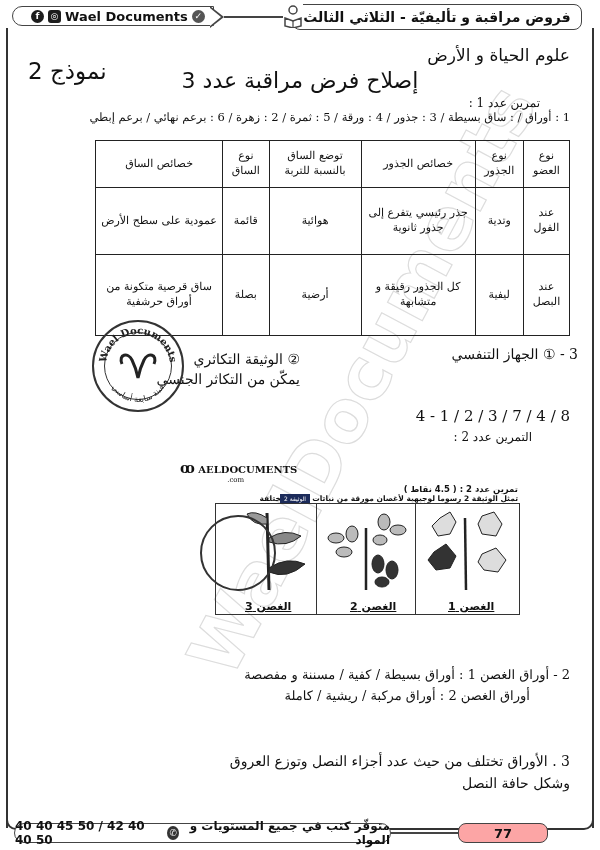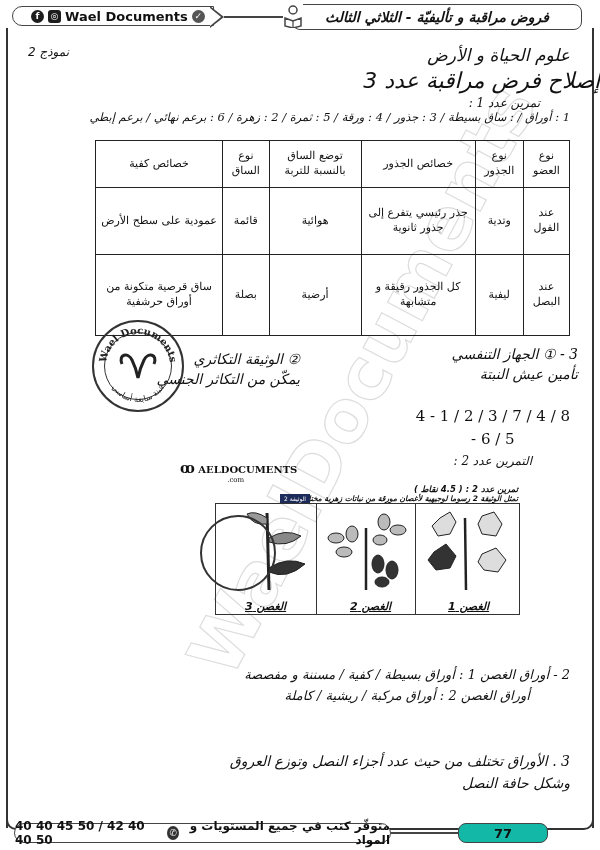--- a/index.html
+++ b/index.html
@@ -1,37 +1,37 @@
 <!DOCTYPE html>
 <html><head>
 <meta charset="utf-8">
 <style>
   html,body{margin:0;padding:0;background:#ffffff;}
   body{width:600px;height:850px;position:relative;overflow:hidden;font-family:"DejaVu Sans",sans-serif;color:#111;}
   .abs{position:absolute;}
   .hand{font-family:"DejaVu Serif",serif;}
-  .rtl{direction:rtl;font-style:italic;}
+  .rtl{direction:rtl;}
 
   
   .hdr-pill-left{left:12px;top:6px;width:202px;height:20px;border:1.5px solid #444;border-radius:12px 0 0 12px;
     display:flex;align-items:center;gap:4px;padding-left:18px;box-sizing:border-box;font-weight:bold;font-size:13px;background:#fff;}
   .hdr-arrow{left:210px;top:6px;width:0;height:0;border-top:11px solid transparent;border-bottom:11px solid transparent;border-left:14px solid #444;}
   .hdr-arrow-inner{left:210px;top:8px;width:0;height:0;border-top:9px solid transparent;border-bottom:9px solid transparent;border-left:11px solid #fff;}
   .hdr-line{left:224px;top:16px;width:60px;height:1.5px;background:#444;}
   .hdr-pill-right{left:292px;top:4px;width:290px;height:26px;border:1.5px solid #444;border-radius:8px;
     display:flex;align-items:center;justify-content:center;font-weight:bold;font-size:14px;box-sizing:border-box;background:#fff;}
   .reader-icon{left:283px;top:4px;width:20px;height:24px;background:#fff;}
   .frame{left:6px;top:28px;width:588px;height:800px;border-left:2px solid #333;border-right:2px solid #333;box-sizing:border-box;}
 
   .icon-circle{width:13px;height:13px;border-radius:50%;display:inline-flex;align-items:center;justify-content:center;font-size:9px;color:#fff;}
 
   
   .subject{right:30px;top:45px;font-size:17px;}
-  .model{left:28px;top:45px;font-size:12px;}
-  .main-title{left:0;width:600px;top:68px;font-size:22px;}
+  .model{left:28px;top:58px;font-size:23px;}
+  .main-title{left:0;width:600px;top:68px;text-align:center;font-size:22px;}
   .ex1-title{right:60px;top:96px;font-size:12px;}
   .ex1-line{right:30px;top:110px;font-size:11.5px;white-space:nowrap;}
 
   
   table.grid{position:absolute;left:95px;top:140px;width:475px;border-collapse:collapse;direction:rtl;font-family:"DejaVu Serif",serif;font-size:11px;}
   table.grid td, table.grid th{border:1.3px solid #222;text-align:center;vertical-align:middle;padding:2px 3px;font-weight:normal;line-height:1.35;}
   table.grid th{height:42px;}
   table.grid tr.r1 td{height:62px;}
   table.grid tr.r2 td{height:76px;}
 
@@ -55,21 +55,21 @@
   .fig-label{font-size:11px;font-weight:bold;text-decoration:underline;}
 
   .answers{right:30px;top:665px;font-size:13px;line-height:1.6;text-align:center;}
   .q5{right:30px;top:750px;font-size:14px;line-height:1.6;text-align:right;}
 
   
   .foot-pill{left:14px;top:823px;width:377px;height:20px;border:1.5px solid #444;border-radius:10px;box-sizing:border-box;
     display:flex;align-items:center;justify-content:center;gap:4px;font-weight:bold;font-size:12px;background:#fff;direction:rtl;}
   .foot-line{left:391px;top:832px;width:67px;height:1.5px;background:#444;}
   .foot-page{left:458px;top:823px;width:90px;height:20px;border:1.5px solid #444;border-radius:8px;box-sizing:border-box;
-    display:flex;align-items:center;justify-content:center;font-weight:bold;font-size:13px;background:#14b8a6;}
+    display:flex;align-items:center;justify-content:center;font-weight:bold;font-size:13px;background:#fca5a5;}
   .frame-bot{left:6px;top:820px;width:588px;height:10px;border-bottom:2px solid #333;border-left:2px solid #333;border-right:2px solid #333;border-radius:0 0 10px 10px;box-sizing:border-box;}
 
   .watermark{left:60px;top:380px;width:560px;font-size:72px;font-weight:bold;color:transparent;-webkit-text-stroke:1.2px #d4d4d4;transform:rotate(-62deg);transform-origin:center;white-space:nowrap;opacity:.8;}
 </style>
 </head>
 <body>
 
 <div class="abs watermark">WaelDocuments</div>
 
 <div class="abs frame"></div>
@@ -99,21 +99,21 @@
 <div class="abs ex1-line rtl hand">1 : أوراق /  : ساق بسيطة / 3 : جذور / 4 : ورقة / 5 : ثمرة / 2 : زهرة / 6 : برعم نهائي / برعم إبطي</div>
 
 <table class="grid">
   <tbody>
       <tr>
     <th>نوع العضو</th>
     <th>نوع الجذور</th>
     <th>خصائص الجذور</th>
     <th>توضع الساق بالنسبة للتربة</th>
     <th>نوع الساق</th>
-    <th>خصائص كفية</th>
+    <th>خصائص الساق</th>
   </tr>
   <tr class="r1">
     <td>عند الفول</td>
     <td>وتدية</td>
     <td>جذر رئيسي يتفرع إلى جذور ثانوية</td>
     <td>هوائية</td>
     <td>قائمة</td>
     <td>عمودية على سطح الأرض</td>
   </tr>
   <tr class="r2">
@@ -134,30 +134,28 @@
       <path id="arcTop" d="M14 46 A32 32 0 0 1 78 46"></path>
       <path id="arcBot" d="M16 52 A30 30 0 0 0 76 52"></path>
     </defs>
   <text font-family="DejaVu Serif, serif" font-size="10" font-weight="bold" fill="#222"><textPath href="#arcTop" startOffset="50%" text-anchor="middle">Wael Documents</textPath></text>
   <text font-family="DejaVu Sans, sans-serif" font-size="8" fill="#222"><textPath href="#arcBot" startOffset="50%" text-anchor="middle">سنة سابعة أساسي</textPath></text>
   <path d="M30 44 C26 34 36 32 40 40 C44 48 46 58 46 58 C46 58 48 48 52 40 C56 32 66 34 62 44" fill="none" stroke="#222" stroke-width="3"></path>
 </svg>
 
 <div class="abs q3 rtl hand">
   <div>3 - ① الجهاز التنفسي</div>
-  <div>تأمين عيش النبتة</div>
 </div>
 <div class="abs q3b rtl hand">
   <div>② الوثيقة التكاثري</div>
   <div>يمكّن من التكاثر الجنسي</div>
 </div>
 
 <div class="abs q4 hand">
   <div>4 - 1 / 2 / 3 / 7 / 4 / 8</div>
-  <div>- 6 / 5</div>
   <div class="rtl" style="font-size:12px">التمرين عدد 2 :</div>
 </div>
 
 <div class="abs logo2">
   <span style="font-size:14px">ꝏ</span>
   <span>AELDOCUMENTS</span>
   <div style="text-align:center;font-size:7px;font-weight:normal;padding-right:6px">.com</div>
 </div>
 
 <div class="abs fig-head1 rtl">تمرين عدد 2 : ( 4.5 نقاط )</div>

